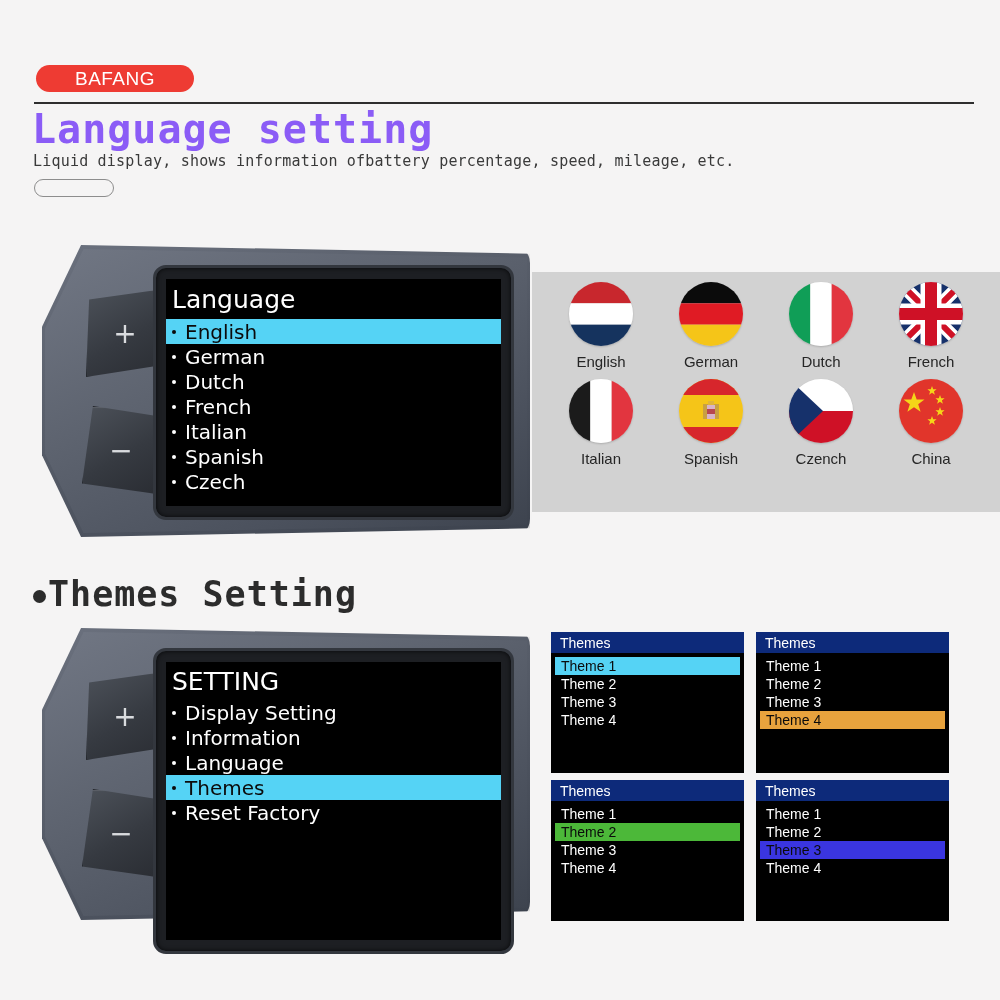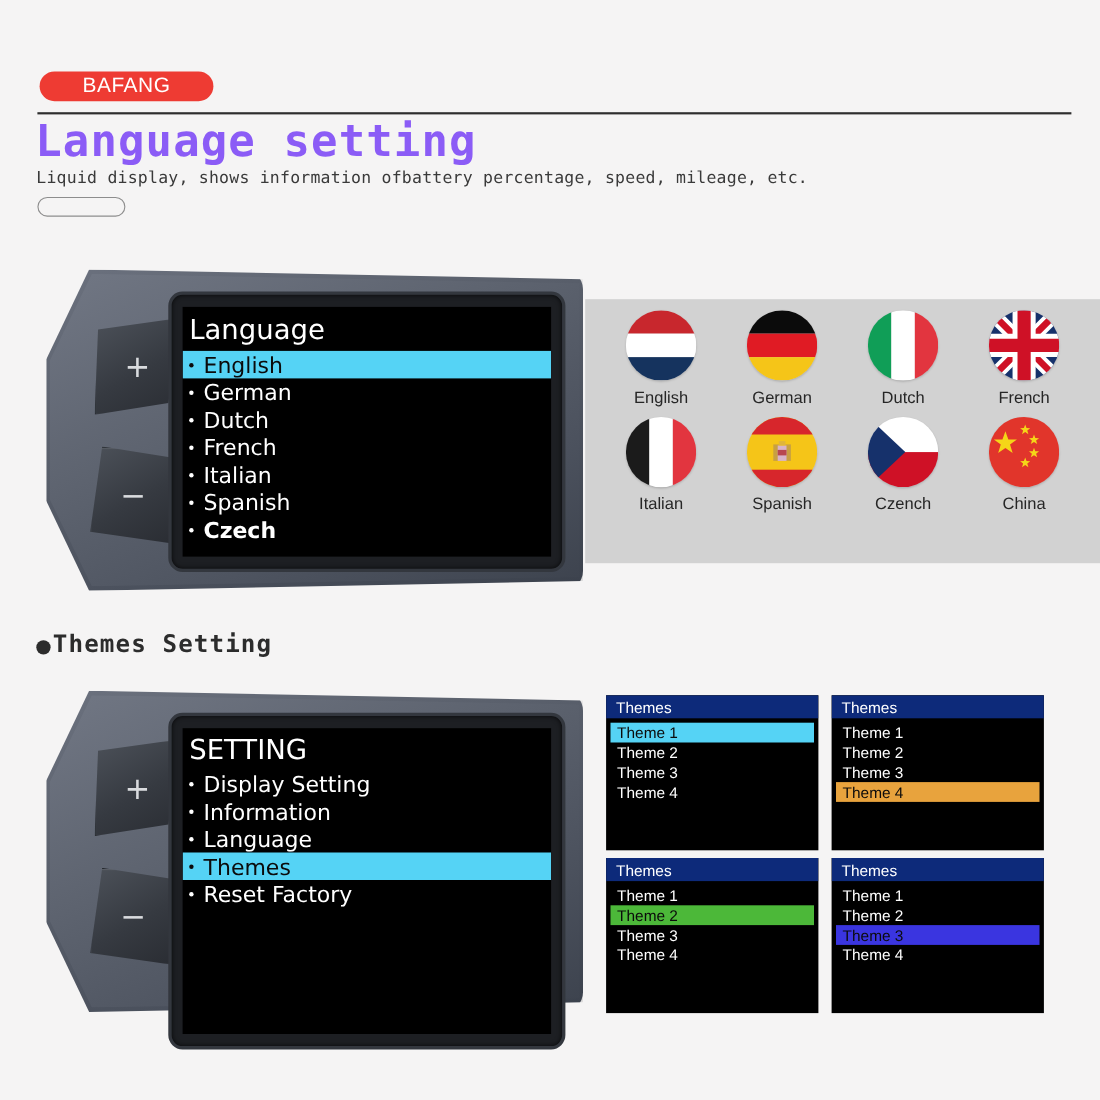--- a/index.html
+++ b/index.html
@@ -42,21 +42,21 @@
     position:absolute; left:34px; top:179px;
     width:80px; height:18px;
     border:1.5px solid #8d8d8d;
     border-radius:10px;
     background:transparent;
   }
 
   
   .section2-title{
     position:absolute; left:33px; top:574px;
-    font-size:22px; font-weight:bold; color:#2c2c2c;
+    font-size:35px; font-weight:bold; color:#2c2c2c;
     letter-spacing:1px;
     font-family:"DejaVu Sans Mono", monospace;
     display:flex; align-items:center;
   }
   .section2-title .bulletdot{
     display:inline-block; width:13px; height:13px;
     background:#2c2c2c; border-radius:50%;
     margin-right:2px; position:relative; top:2px;
   }
 
@@ -313,21 +313,21 @@
             <span>French</span>
           </li>
           <li style="height: 25px; font-size: 20px;">
             <span class="dot"></span>
             <span>Italian</span>
           </li>
           <li style="height: 25px; font-size: 20px;">
             <span class="dot"></span>
             <span>Spanish</span>
           </li>
-          <li style="height: 25px; font-size: 20px; font-weight: bold;">
+          <li style="height: 25px; font-size: 20px;">
             <span class="dot"></span>
             <span>Czech</span>
           </li>
         </ul>
     </div>
   </div>
 </div>
 
 <div class="section2-title">
   <span class="bulletdot"></span>

